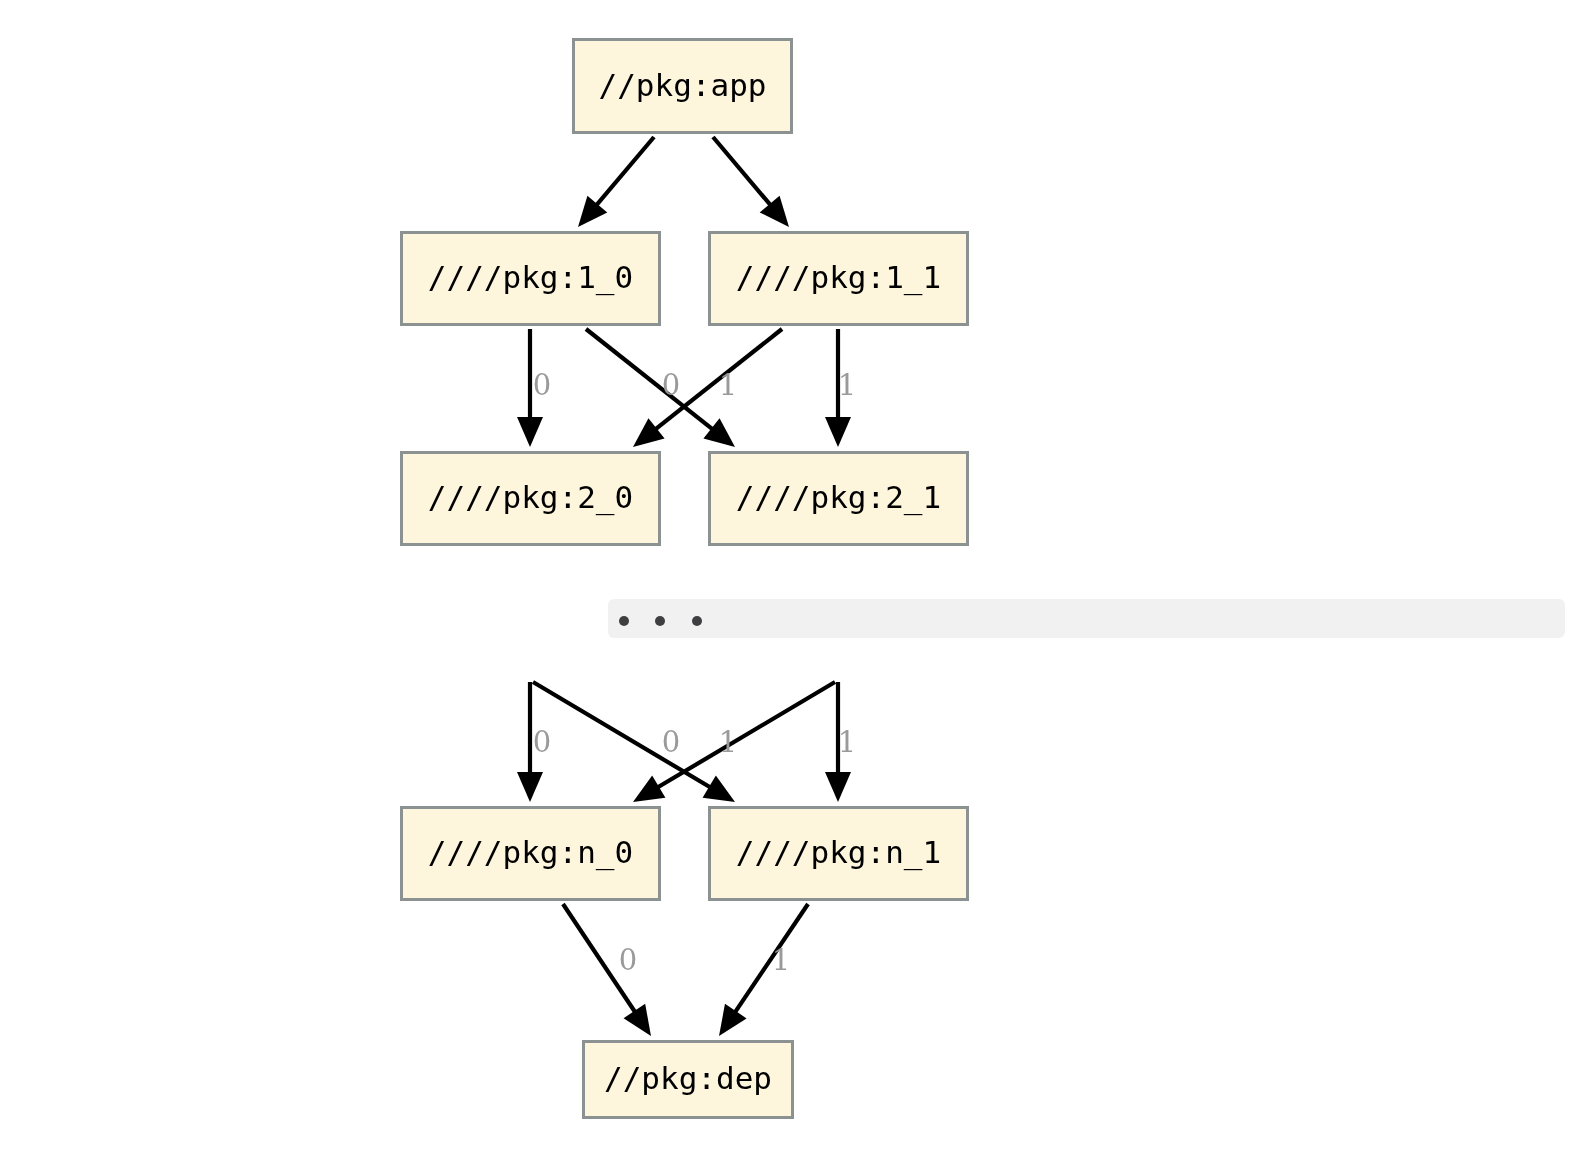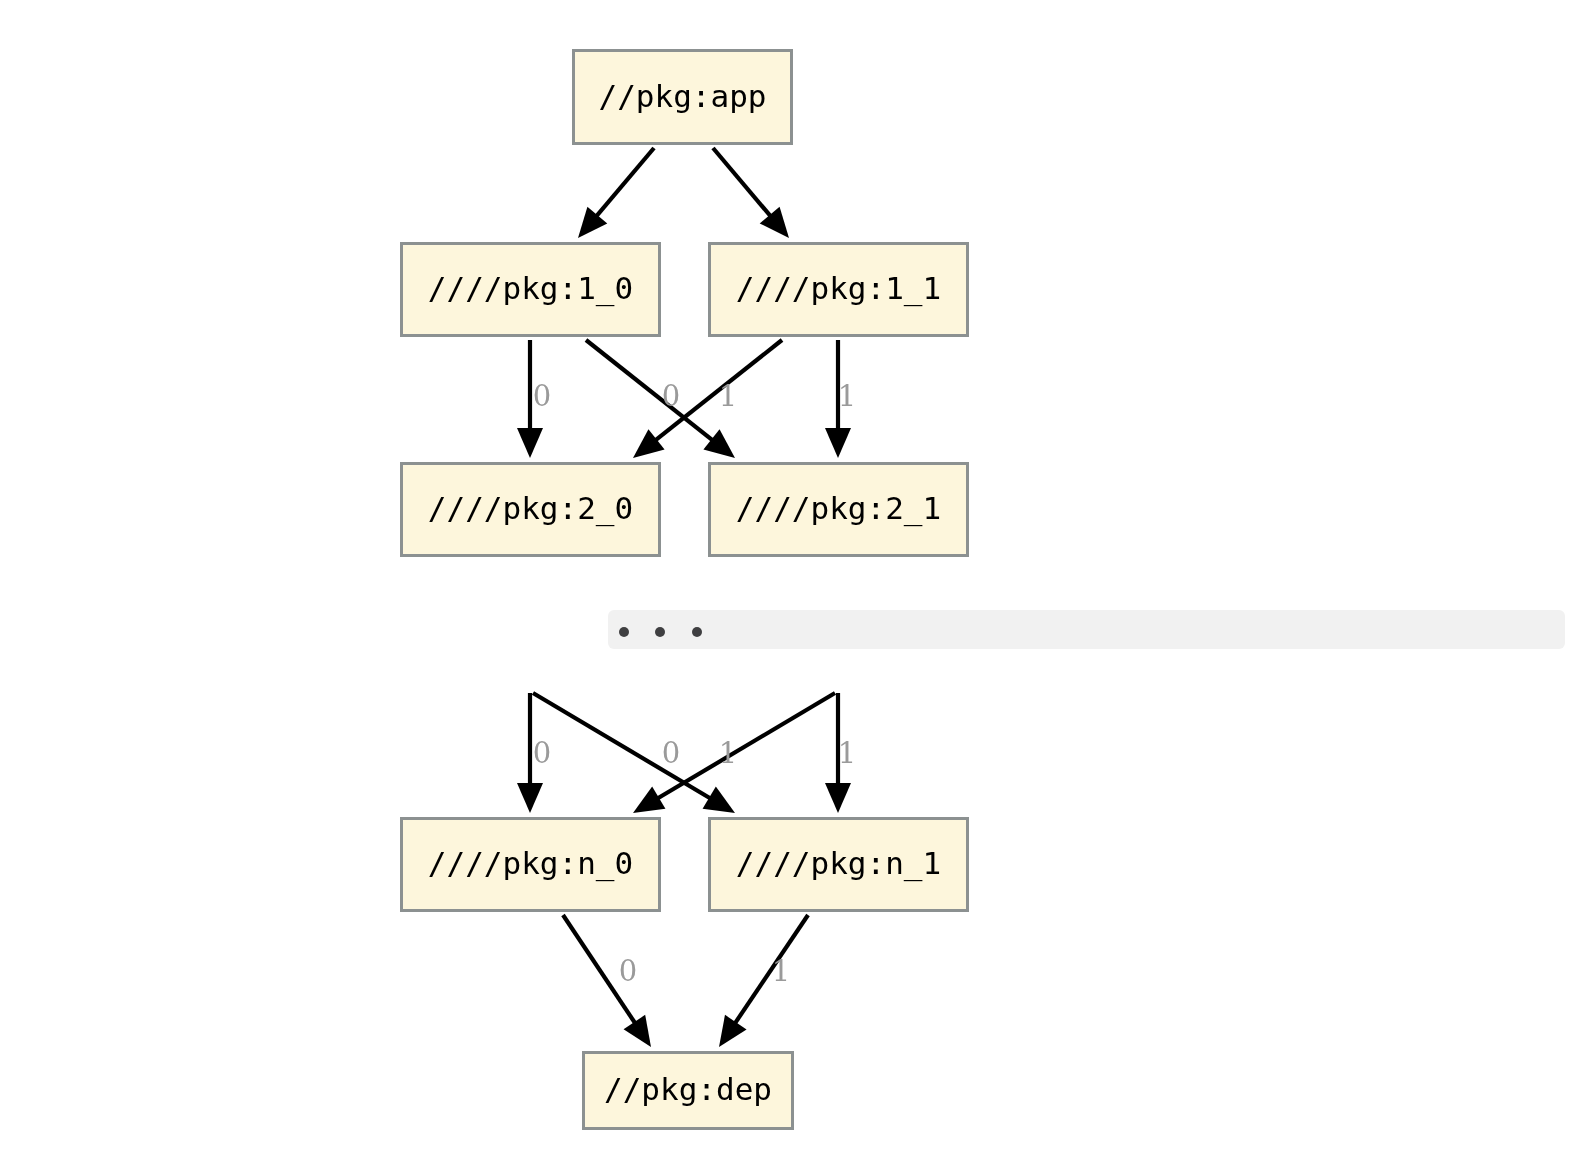--- a/index.html
+++ b/index.html
@@ -10,21 +10,21 @@
   body {
     width: 1592px;
     height: 1162px;
     position: relative;
     overflow: hidden;
     font-family: "DejaVu Sans Mono", monospace;
   }
   #graph-root {
     position: absolute;
     left: 0;
-    top: 12px;
+    top: 1px;
     width: 1592px;
     height: 936px;
   }
   svg.graph-canvas {
     display: block;
     width: 1592px;
     height: 1162px;
   }
   .node-box {
     stroke-width: 3;

